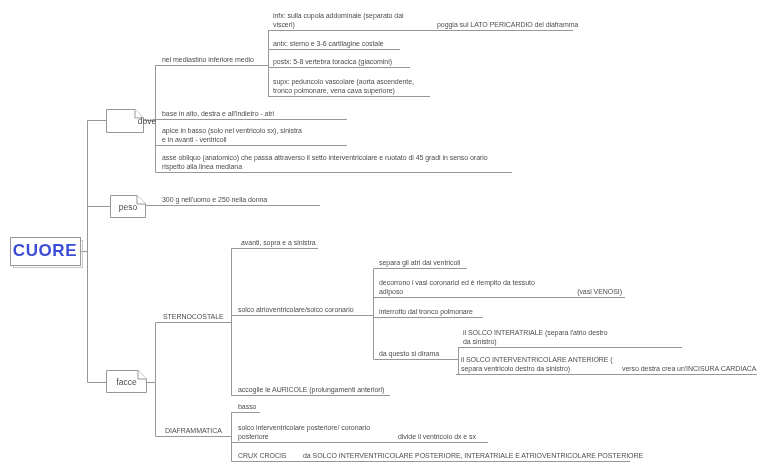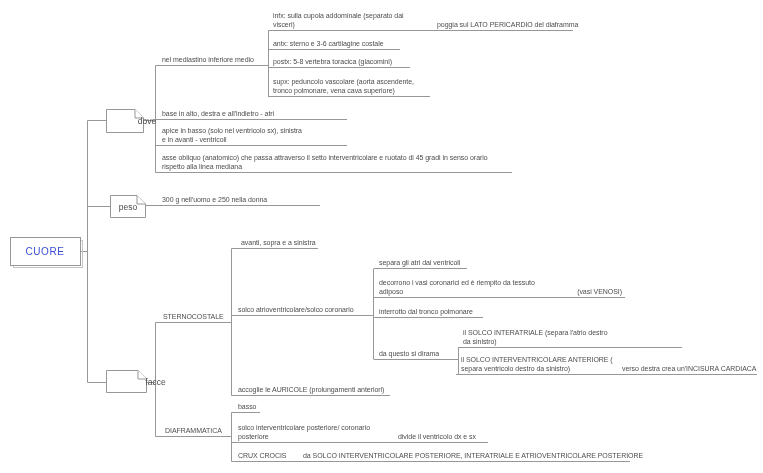--- a/index.html
+++ b/index.html
@@ -25,21 +25,21 @@
     color:var(--text-color);
   }
   .node .ln{white-space:nowrap;}
   .node.alignr{text-align:right;padding-right:3px;}
   .box-label{
     position:absolute;display:flex;align-items:center;justify-content:center;
     color:var(--text-color);font-size:8.5px;box-sizing:border-box;
   }
   .root-label{
     position:absolute;display:flex;align-items:center;justify-content:center;
-    color:var(--root-color);font-size:10px;letter-spacing:0.6px;box-sizing:border-box;
+    color:var(--root-color);font-size:17px;letter-spacing:0.6px;box-sizing:border-box;font-weight:bold;
   }
 </style>
 </head>
 <body>
 
 <div class="canvas">
 
   <svg class="edges" viewBox="0 0 763 473">
 
     <path class="edge" d="
@@ -79,21 +79,21 @@
     <path class="flap" d="M135,109.5 L135,118 L143.5,118"></path>
     <path class="boxshape" d="M110.5,217.5 L110.5,195.5 L137,195.5 L145.5,204 L145.5,217.5 Z"></path>
     <path class="flap" d="M137,195.5 L137,204 L145.5,204"></path>
     <path class="boxshape" d="M106.5,392.5 L106.5,370.5 L138,370.5 L146.5,379 L146.5,392.5 Z"></path>
     <path class="flap" d="M138,370.5 L138,379 L146.5,379"></path>
   </svg>
 
   <div class="root-label" style="left:10px;top:237px;width:70px;height:28px;">CUORE</div>
   <div class="box-label" style="left:106px;top:109px;width:38px;height:23px;padding-left:41px;">dove</div>
   <div class="box-label" style="left:110px;top:195px;width:36px;height:23px;">peso</div>
-  <div class="box-label" style="left:106px;top:370px;width:41px;height:23px;margin-left:29px;">facce</div>
+  <div class="box-label" style="left:106px;top:370px;width:41px;height:23px;">facce</div>
 
   <div class="node" style="left:157px;top:54px;width:111px;height:12px;">
     <div class="ln">nel mediastino inferiore medio</div>
   </div>
   <div class="node" style="left:268px;top:10px;width:159px;height:21px;">
     <div class="ln">infx: sulla cupola addominale (separato dai</div>
     <div class="ln">visceri)</div>
   </div>
   <div class="node" style="left:432px;top:19px;width:141px;height:12px;">
     <div class="ln">poggia sul LATO PERICARDIO del diaframma</div>

